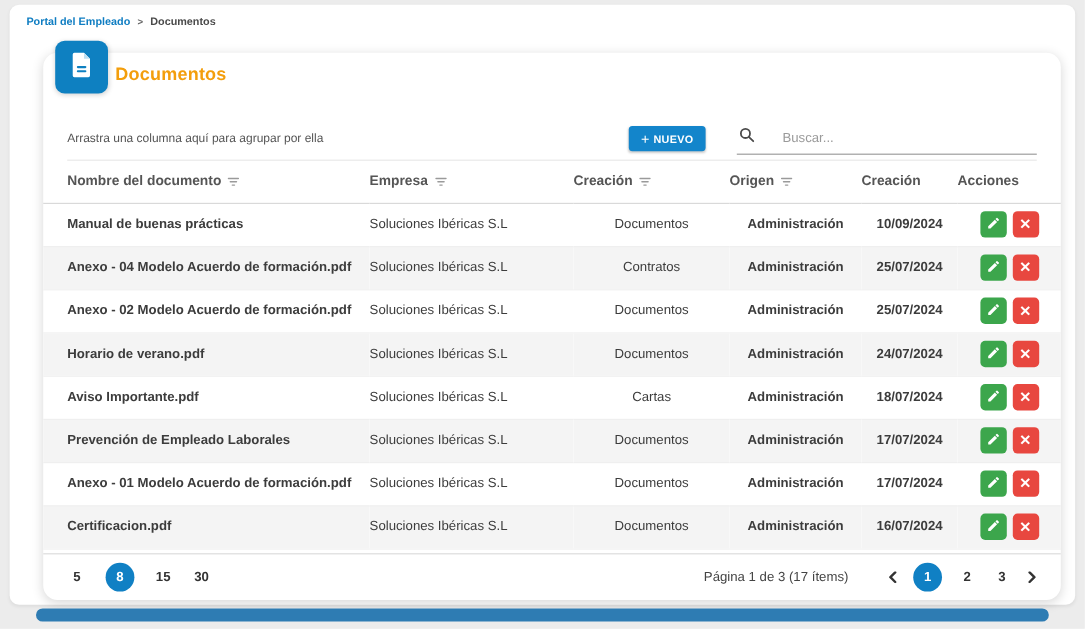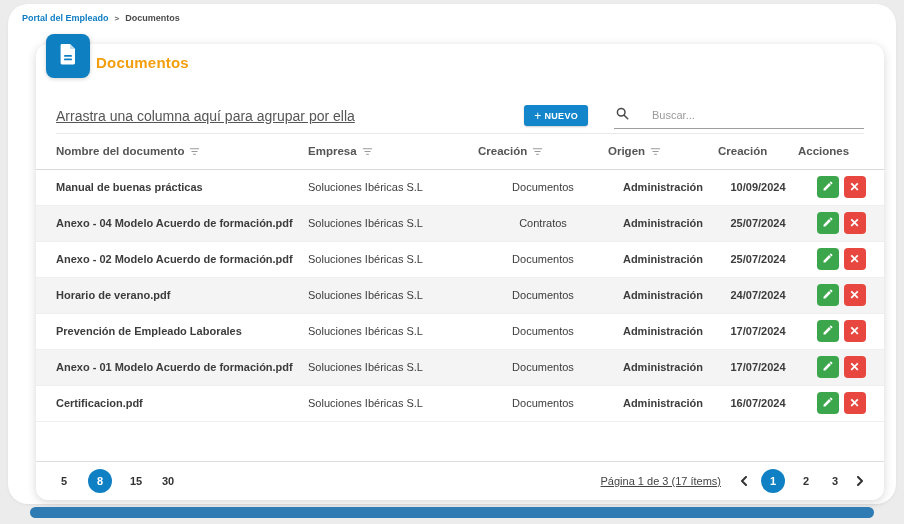--- a/index.html
+++ b/index.html
@@ -5,21 +5,21 @@
   * { margin:0; padding:0; box-sizing:border-box; }
   html,body { width:904px; height:524px; overflow:hidden; }
   body {
     background:#ececec;
     font-family:"Liberation Sans", sans-serif;
     position:relative;
     color:#3c3c3c;
   }
   .panel {
     position:absolute; left:8px; top:4px; width:888px; height:500px;
-    background:#ffffff; border-radius:20px;
+    background:#ffffff; border-radius:8px;
     box-shadow:0 1px 3px rgba(0,0,0,.06);
   }
   
   .breadcrumb {
     position:absolute; left:14px; top:9px;
     font-size:9px; display:flex; align-items:center; gap:6px;
   }
   .breadcrumb .root { color:#0f7dc2; font-weight:700; cursor:pointer; }
   .breadcrumb .sep  { color:#666; font-weight:700; font-size:8px; }
   .breadcrumb .current { color:#4a4a4a; font-weight:700; }
@@ -40,21 +40,21 @@
     position:absolute; left:60px; top:10px;
     color:#f39e0c; font-size:15px; font-weight:700; letter-spacing:.2px;
   }
 
   
   .toolbar {
     position:absolute; left:20px; right:20px; top:54px; height:36px;
     display:flex; align-items:center;
     border-bottom:1px solid #e9e9e9;
   }
-  .group-panel-text { font-size:14px; color:#555; flex:1 1 auto;text-decoration:underline; }
+  .group-panel-text { font-size:10px; color:#555; flex:1 1 auto; }
   .btn-new {
     background:#1385cb; color:#fff; border:none; border-radius:3px;
     font-family:"Liberation Sans", sans-serif;
     font-size:9px; font-weight:700; letter-spacing:.3px;
     height:21px; padding:0 10px; display:flex; align-items:center; gap:3px;
     cursor:pointer; box-shadow:0 1px 2px rgba(0,0,0,.2);
   }
   .btn-new .plus { font-size:12px; font-weight:400; line-height:0; }
   .search-box {
     margin-left:26px; width:250px; display:flex; align-items:center; gap:23px;
@@ -108,21 +108,21 @@
   .page-sizes { display:flex; align-items:center; gap:16px; }
   .size-item, .page-item {
     font-size:11px; font-weight:700; color:#333; cursor:pointer;
     min-width:16px; text-align:center;
   }
   .size-item.active, .page-item.active {
     background:#1080c4; color:#fff; width:24px; height:24px; min-width:24px;
     border-radius:50%; display:flex; align-items:center; justify-content:center;
   }
   .pager-right { margin-left:auto; display:flex; align-items:center; gap:13px; }
-  .page-info { font-size:11px; color:#444; margin-right:6px;text-decoration:underline; }
+  .page-info { font-size:11px; color:#444; margin-right:20px; }
   .nav-chevron { cursor:pointer; display:flex; align-items:center; line-height:0; }
 
   
   .footer-bar {
     position:absolute; left:30px; top:507px; width:844px; height:11px;
     background:#2e7cb3; border-radius:6px;
   }
 </style>
 </head>
 <body>
@@ -308,20 +308,41 @@
             </button>
           </div>
         </td>
       </tr>
           <tr>
         <td class="col-name cell-name">Horario de verano.pdf</td>
         <td class="cell-company">Soluciones Ibéricas S.L</td>
         <td class="c-center cell-cat">Documentos</td>
         <td class="c-center cell-origin">Administración</td>
         <td class="c-center cell-date">24/07/2024</td>
+        <td>
+          <div class="actions-wrap">
+            <button class="btn-edit">
+              <span>
+                <svg width="12" height="12" viewBox="0 0 24 24" fill="#ffffff">
+                      <path d="M3 17.25V21h3.75L17.81 9.94l-3.75-3.75L3 17.25zM20.71 7.04a.996.996 0 0 0 0-1.41l-2.34-2.34a.996.996 0 0 0-1.41 0l-1.83 1.83 3.75 3.75 1.83-1.83z"></path>
+                    </svg>
+              </span>
+            </button>
+            <button class="btn-delete">
+              <span class="x-glyph">✕</span>
+            </button>
+          </div>
+        </td>
+      </tr>
+          <tr>
+        <td class="col-name cell-name">Aviso Importante.pdf</td>
+        <td class="cell-company">Soluciones Ibéricas S.L</td>
+        <td class="c-center cell-cat">Cartas</td>
+        <td class="c-center cell-origin">Administración</td>
+        <td class="c-center cell-date">18/07/2024</td>
         <td>
           <div class="actions-wrap">
             <button class="btn-edit">
               <span>
                 <svg width="12" height="12" viewBox="0 0 24 24" fill="#ffffff">
                       <path d="M3 17.25V21h3.75L17.81 9.94l-3.75-3.75L3 17.25zM20.71 7.04a.996.996 0 0 0 0-1.41l-2.34-2.34a.996.996 0 0 0-1.41 0l-1.83 1.83 3.75 3.75 1.83-1.83z"></path>
                     </svg>
               </span>
             </button>
             <button class="btn-delete">

